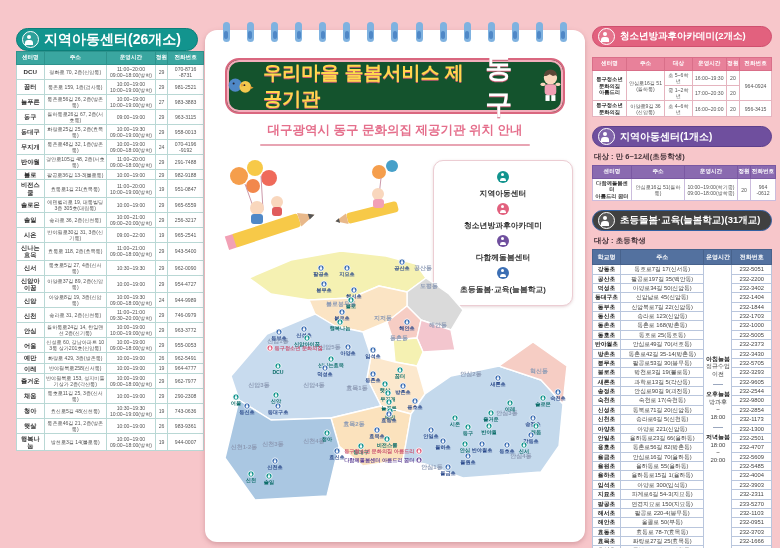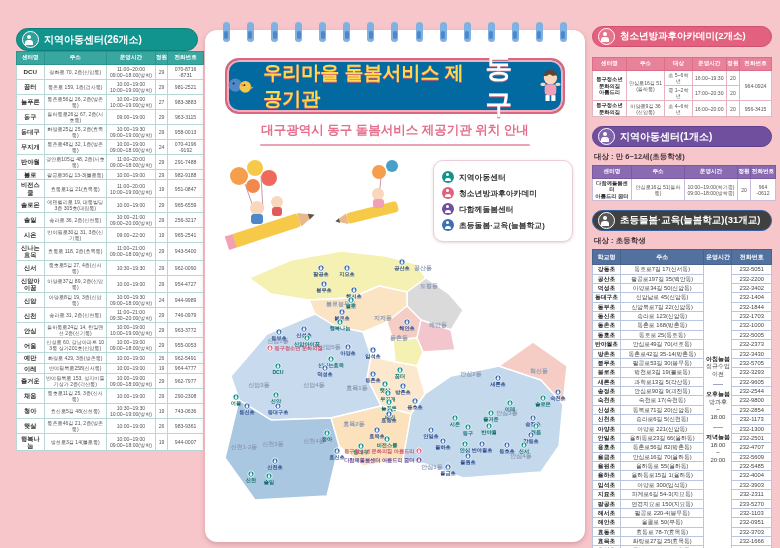--- a/index.html
+++ b/index.html
@@ -35,43 +35,43 @@
   .t-blue th{background:#53719f;color:#fff;font-size:6px;border-color:#47628c;padding:2.5px 0;}
   .t-blue td{font-size:5.8px;color:#444;line-height:1.1;border-color:#b9c6dd;padding:1px 1px;}
   .t-blue td.nm{font-weight:bold;color:#222;}
   .timecell{vertical-align:middle;background:#fff;}
   .timecell .tg{font-size:6px;color:#444;line-height:1.25;margin:6px 0;}
   .timecell .tg b{display:block;color:#222;}
   .timecell .sep{width:10px;height:1px;background:#9aa7be;margin:4px auto;}
 
   
   .left-panel{position:absolute;left:16px;top:28px;width:188px;}
-  .left-panel .pill{background:#12948e;border:1.5px solid #0c7f79;height:23px;font-size:10px;width:182px;}
+  .left-panel .pill{background:#12948e;border:1.5px solid #0c7f79;height:23px;font-size:14px;width:182px;}
 
   
   .right-col{position:absolute;left:592px;top:26px;width:180px;}
   .pill-rose{background:#e2617e;border:1.5px solid #cf4f6e;height:21px;font-size:9.5px;margin-bottom:10px;}
   .pill-purp{background:#6f4f9e;border:1.5px solid #5d3f8c;height:21px;font-size:10px;margin-bottom:4px;}
   .pill-blue{background:#404040;border:1.5px solid #3260a2;height:21px;font-size:9.5px;margin-bottom:4px;}
   .rsec{margin-bottom:9px;}
 
   
   .notebook{position:absolute;left:205px;top:30px;width:380px;height:512px;background:#fff;border-radius:12px;box-shadow:0 2px 5px rgba(150,80,90,.35);}
   .pins{position:absolute;left:18px;top:-8px;width:344px;display:flex;justify-content:space-between;}
   .pin{width:7px;height:20px;background:#7fb2e0;border-radius:4px;position:relative;}
   .pin::after{content:"";position:absolute;left:1.4px;top:9px;width:4px;height:8px;background:#4f88c7;border-radius:2px;}
 
-  .banner{position:absolute;left:20px;top:28px;width:336px;height:52px;background:#0369a1;border:2.5px solid #d9677f;border-radius:14px;box-shadow:inset 0 0 0 2px #f3aebc;display:flex;align-items:center;justify-content:center;gap:8px;}
+  .banner{position:absolute;left:20px;top:28px;width:336px;height:52px;background:#14532d;border:2.5px solid #d9677f;border-radius:14px;box-shadow:inset 0 0 0 2px #f3aebc;display:flex;align-items:center;justify-content:center;gap:8px;}
   .banner .t1{font-size:19px;font-weight:bold;color:#ffd84d;text-shadow:0 1px 0 #c85a72;}
   .banner .t2{font-size:27px;font-weight:bold;color:#ffffff;text-shadow:0 1px 0 #c85a72;}
   .subtitle{position:absolute;left:0;top:92px;width:100%;text-align:center;font-size:12.5px;font-weight:bold;color:#e56f8c;}
   .sub-divider{position:absolute;left:55px;top:114px;width:270px;height:2px;background:#e8a4b3;border-radius:1px;}
 
   .legend{position:absolute;left:228px;top:130px;width:140px;background:#fff;border:1px solid #eccdd3;border-radius:10px;box-shadow:0 1px 3px rgba(160,90,100,.25);padding:6px 8px;box-sizing:border-box;}
-  .leg-item{display:flex;align-items:center;gap:5px;margin:4px 0;}
+  .leg-item{display:flex;align-items:center;gap:5px;margin:4px 0;flex-direction:column;}
   .leg-dot{width:12px;height:12px;border-radius:50%;position:relative;flex:0 0 auto;}
   .leg-dot::before{content:"";position:absolute;width:3px;height:3px;background:#fff;border-radius:50%;top:2.2px;left:4.4px;}
   .leg-dot::after{content:"";position:absolute;width:6px;height:3.4px;background:#fff;border-radius:2.4px 2.4px 0 0;bottom:1.8px;left:2.9px;}
   .leg-label{font-size:7.8px;font-weight:bold;color:#333;white-space:nowrap;}
 
   .illus{position:absolute;left:6px;top:120px;}
   .map-wrap{position:absolute;left:6px;top:218px;width:368px;height:290px;}
   .map-wrap svg{display:block;}
   .m-region-label{font-size:6px;fill:#8d9bb5;font-weight:bold;}
   .m-marker-label{font-size:5.2px;font-weight:bold;}
@@ -335,21 +335,21 @@
         <circle cx="15" cy="10" r="8" fill="#f9d7bd"></circle>
           <path d="M7,8 a8,8 0 0 1 16,0 l-2,-1 -3,1 -4,-2 -4,2z" fill="#5a4636"></path>
         <rect x="8" y="18" width="14" height="13" rx="4" fill="#f2a0b5"></rect>
         <rect x="3" y="16" width="6" height="4" rx="2" fill="#f9d7bd"></rect>
           <rect x="21" y="16" width="6" height="4" rx="2" fill="#f9d7bd"></rect>
         <rect x="9" y="31" width="5" height="7" fill="#fff"></rect>
           <rect x="16" y="31" width="5" height="7" fill="#fff"></rect>
       </svg>
     </div>
 
-    <div class="subtitle">대구광역시 동구 돌봄서비스 제공기관 위치 안내</div>
+    <div class="subtitle">대구광역시 동구 문화의집 제공기관 위치 안내</div>
     <div class="sub-divider"></div>
 
     <svg class="illus" width="220" height="110" viewBox="0 0 220 110">
       <g transform="rotate(-18 60 80)">
         <rect x="20" y="72" width="70" height="14" rx="3" fill="#f7c948"></rect>
         <polygon points="90,72 106,79 90,86" fill="#e8b88a"></polygon>
           <polygon points="100,76 106,79 100,82" fill="#555"></polygon>
         <rect x="14" y="72" width="8" height="14" fill="#f2a0b5"></rect>
       </g>
       <circle cx="28" cy="26" r="9" fill="#f59e4c"></circle>

